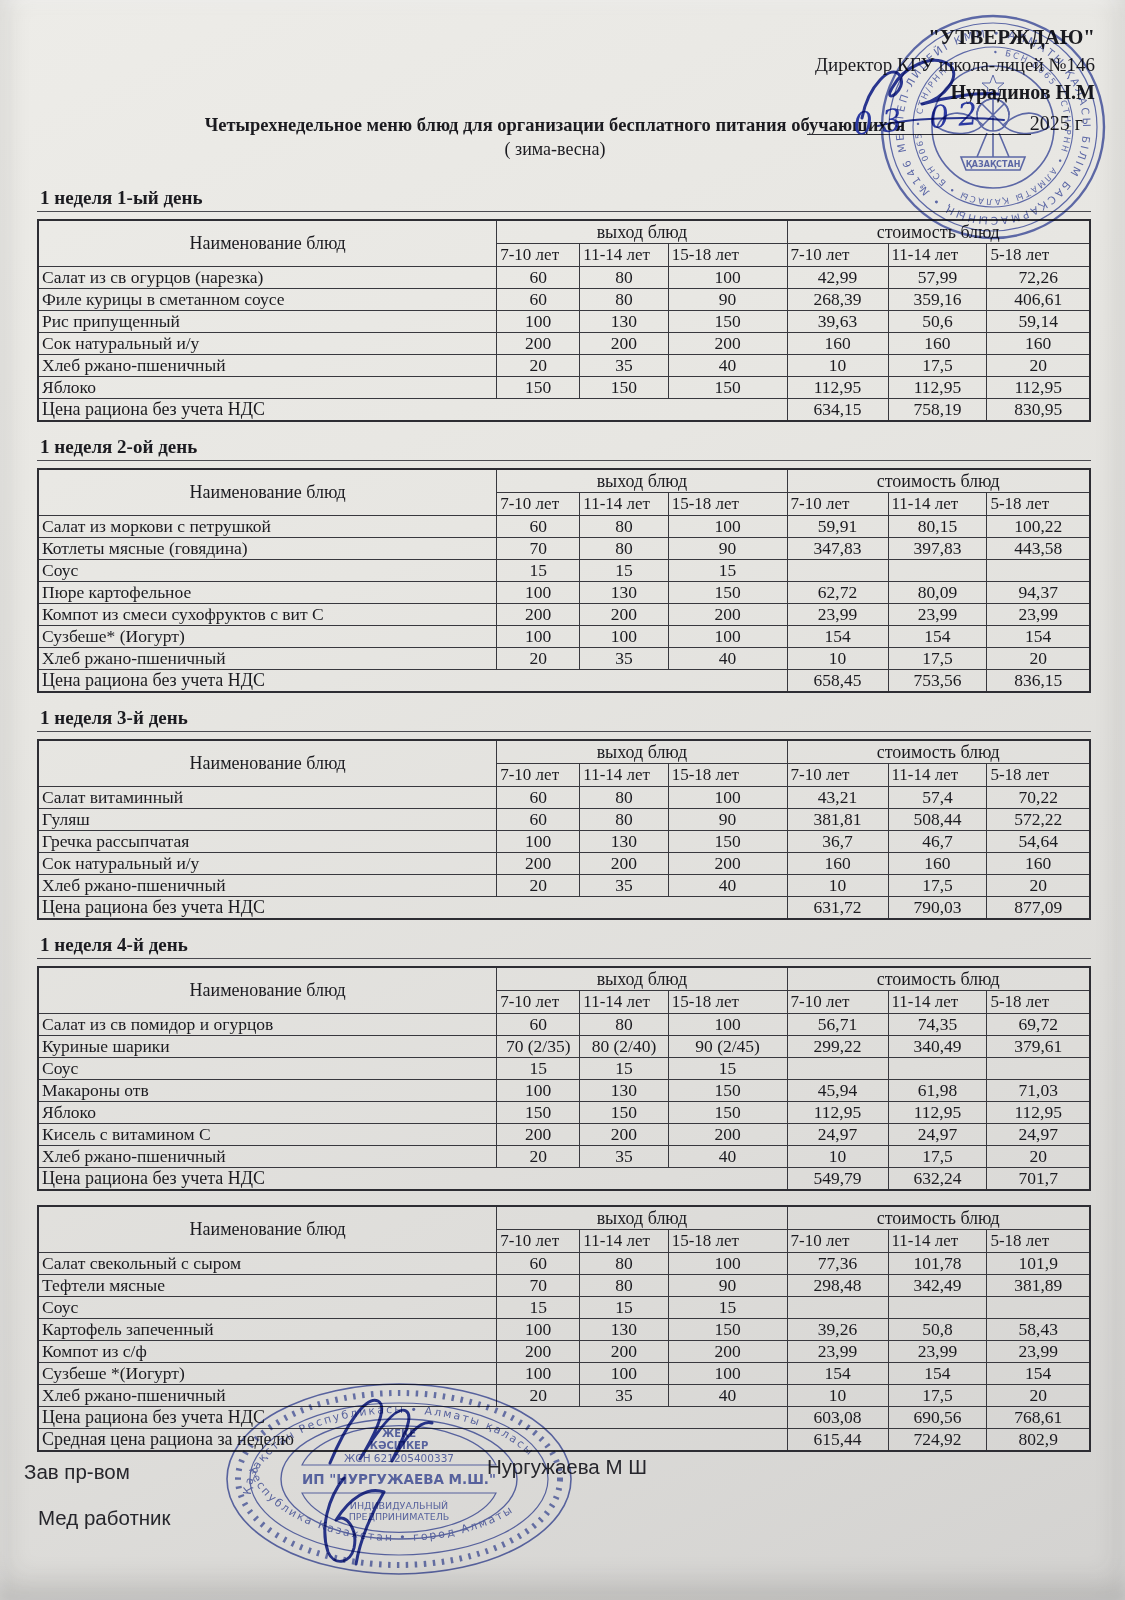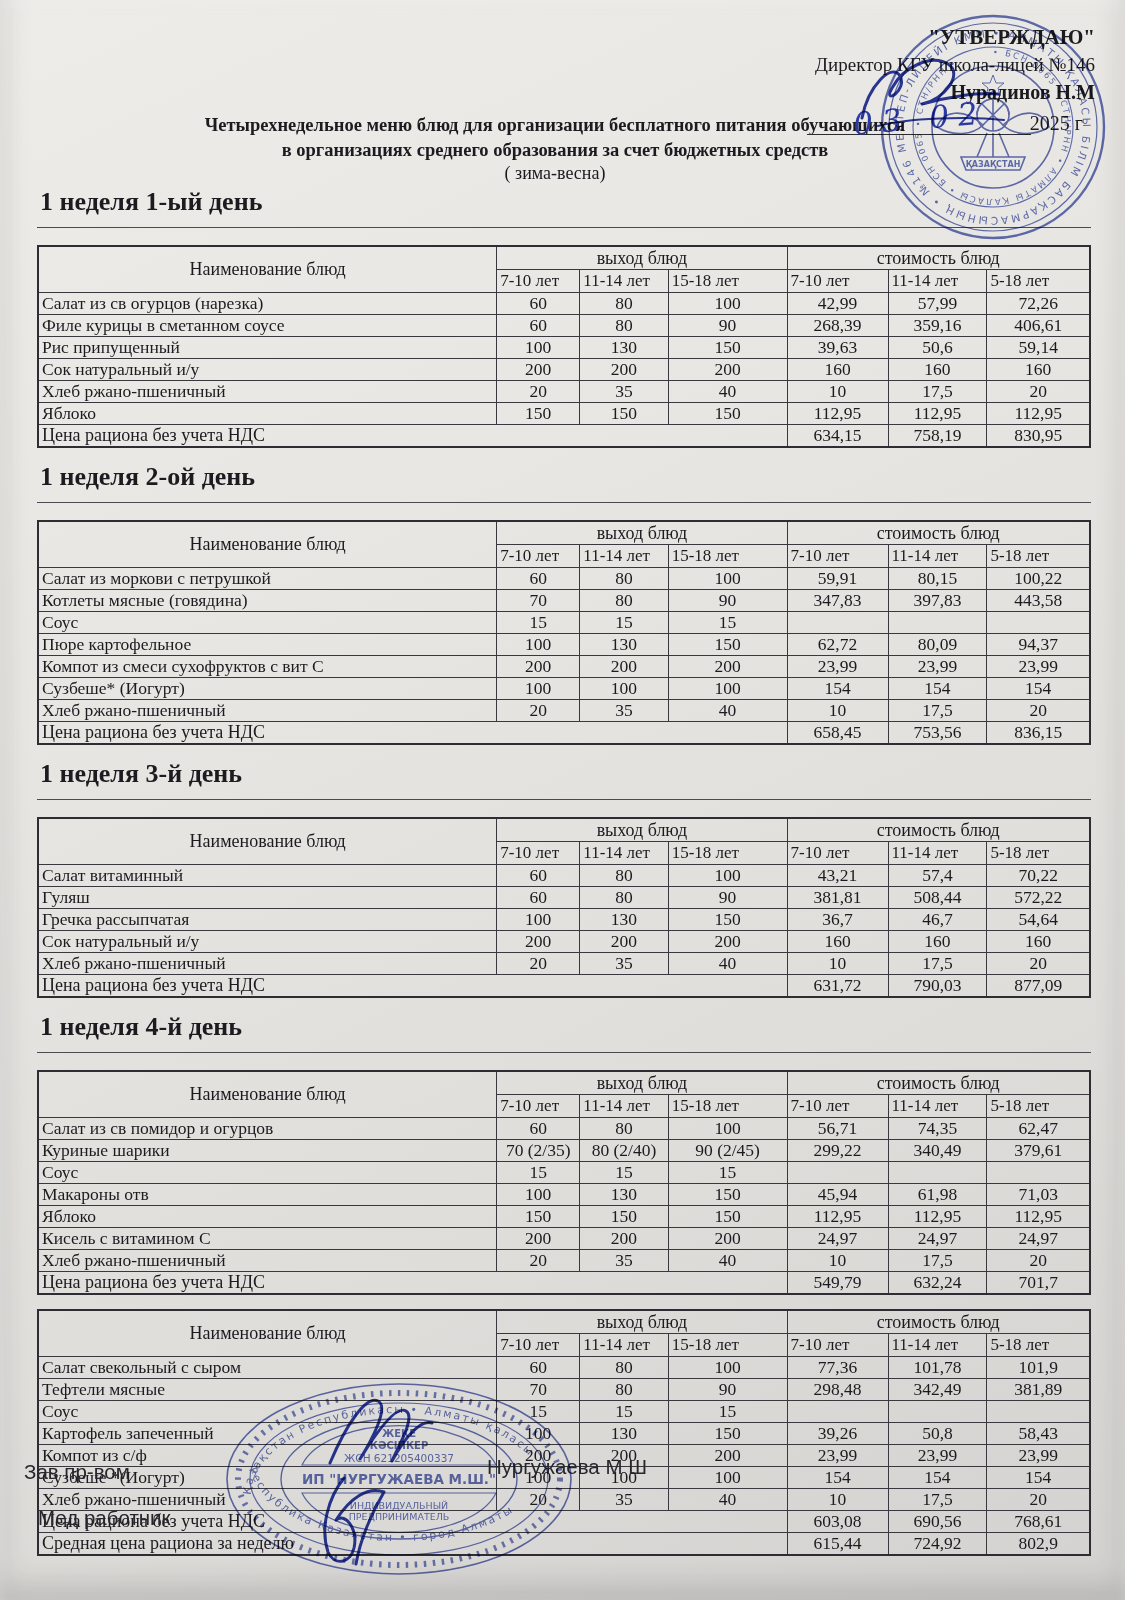--- a/index.html
+++ b/index.html
@@ -19,21 +19,21 @@
   .date-hand{position:absolute;left:26px;bottom:3px;font-size:31px;font-style:italic;
              color:#2c3aa2;letter-spacing:9px;transform:rotate(-5deg);font-family:"DejaVu Serif",serif;}
   .date-year{position:absolute;right:12px;bottom:5px;font-size:20px;}
   
   .doc-title{position:absolute;top:113px;left:55px;right:70px;text-align:center;line-height:1.33;z-index:1;}
   .doc-title .t1,.doc-title .t2{font-size:18.5px;font-weight:bold;}
   .doc-title .t3{font-size:18px;}
   
   .sections{position:absolute;top:187px;left:37px;right:34px;z-index:1;}
   .menu-section{margin-bottom:14px;}
-  .day-heading{font-size:26px;font-weight:bold;padding:0 0 10px 3px;border-bottom:1.2px solid #4a4a50;margin-bottom:17px;}
+  .day-heading{font-size:19px;font-weight:bold;padding:0 0 2px 3px;border-bottom:1.2px solid #4a4a50;margin-bottom:7px;}
   table.menu{width:100%;border-collapse:collapse;table-layout:fixed;font-size:17.5px;border:2.2px solid #2d2d33;}
   .menu th,.menu td{border:1.6px solid #38383e;padding:0 3px;height:21px;line-height:1.12;
                     overflow:hidden;white-space:nowrap;font-weight:normal;}
   .menu thead th{height:22px;}
   .h-name,.h-group{text-align:center;font-size:18px;}
   .h-age{text-align:left;padding-left:5px;font-size:17px;}
   .c-name{text-align:left;padding-left:5px;}
   .c-num{text-align:center;}
   .c-total-label{text-align:left;padding-left:5px;font-size:18px;}
   .c-total{font-weight:bold;}
@@ -58,21 +58,20 @@
     <div class="approve-name">Нурадинов Н.М</div>
     <div class="date-line">
       <span class="date-rule"></span>
       <span class="date-hand">03 02</span>
       <span class="date-year">2025 г</span>
     </div>
   </div>
 
   <div class="doc-title">
     <div class="t1">Четырехнедельное меню блюд для организации бесплатного питания обучающихся</div>
-    <div class="t2">в организациях среднего образования за счет бюджетных средств</div>
     <div class="t3">( зима-весна)</div>
   </div>
 
   <div class="sections">
 
     <div class="menu-section">
       <div class="day-heading">1 неделя 1-ый день</div>
       <table class="menu">
         <colgroup>
             <col style="width:43.6%">
@@ -375,21 +374,21 @@
           </tr>
         </thead>
         <tbody>
             <tr>
               <td class="c-name">Салат из св помидор и огурцов</td>
               <td class="c-num">60</td>
               <td class="c-num">80</td>
               <td class="c-num">100</td>
               <td class="c-num">56,71</td>
               <td class="c-num">74,35</td>
-              <td class="c-num">62,47</td>
+              <td class="c-num">69,72</td>
             </tr>
             <tr>
               <td class="c-name">Куриные шарики</td>
               <td class="c-num">70 (2/35)</td>
               <td class="c-num">80 (2/40)</td>
               <td class="c-num">90 (2/45)</td>
               <td class="c-num">299,22</td>
               <td class="c-num">340,49</td>
               <td class="c-num">379,61</td>
             </tr>

